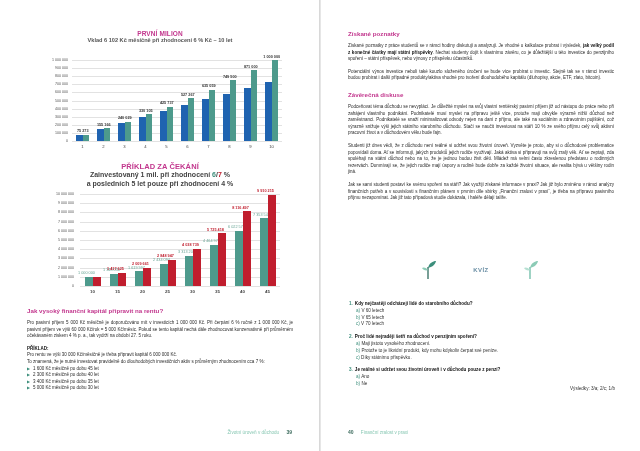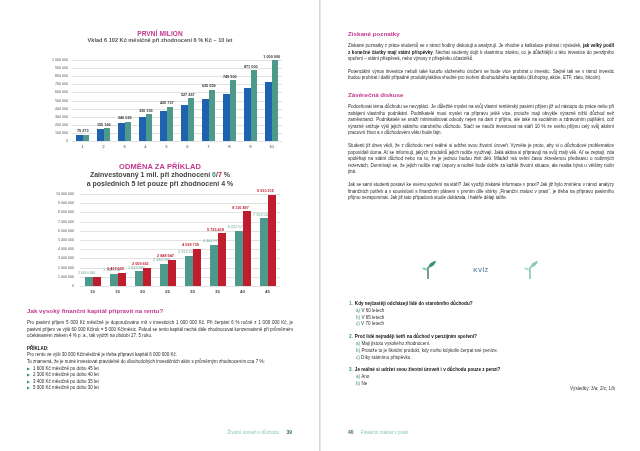--- a/index.html
+++ b/index.html
@@ -149,21 +149,21 @@
           <div class="ytick" style="top: 40.5px;">500 000</div>
           <div class="ytick" style="top: 48.6px;">400 000</div>
           <div class="ytick" style="top: 56.7px;">300 000</div>
           <div class="ytick" style="top: 64.8px;">200 000</div>
           <div class="ytick" style="top: 72.9px;">100 000</div>
           <div class="ytick" style="top: 81px;">0</div>
         </div>
     </div>
 
     <div class="chart chart2" style="left:30px; top:162px; width:260px; height:145px;">
-      <div class="chart-title">ODMĚNA ZA PŘÍKLAD</div>
+      <div class="chart-title">PŘÍKLAD ZA ČEKÁNÍ</div>
       <div class="chart-sub"><span>Zainvestovaný 1 mil. při zhodnocení </span><span class="sub-green">6</span><span>/</span><span class="sub-red">7</span><span> %</span></div>
       <div class="chart-sub">a posledních 5 let pouze při zhodnocení 4 %</div>
       <div class="plot" id="plot2" style="left:50px; top:32px; width:200px; height:92px;">
           <div class="gridline" style="top: 0px;"></div>
           <div class="gridline" style="top: 9.2px;"></div>
           <div class="gridline" style="top: 18.4px;"></div>
           <div class="gridline" style="top: 27.6px;"></div>
           <div class="gridline" style="top: 36.8px;"></div>
           <div class="gridline" style="top: 46px;"></div>
           <div class="gridline" style="top: 55.2px;"></div>

